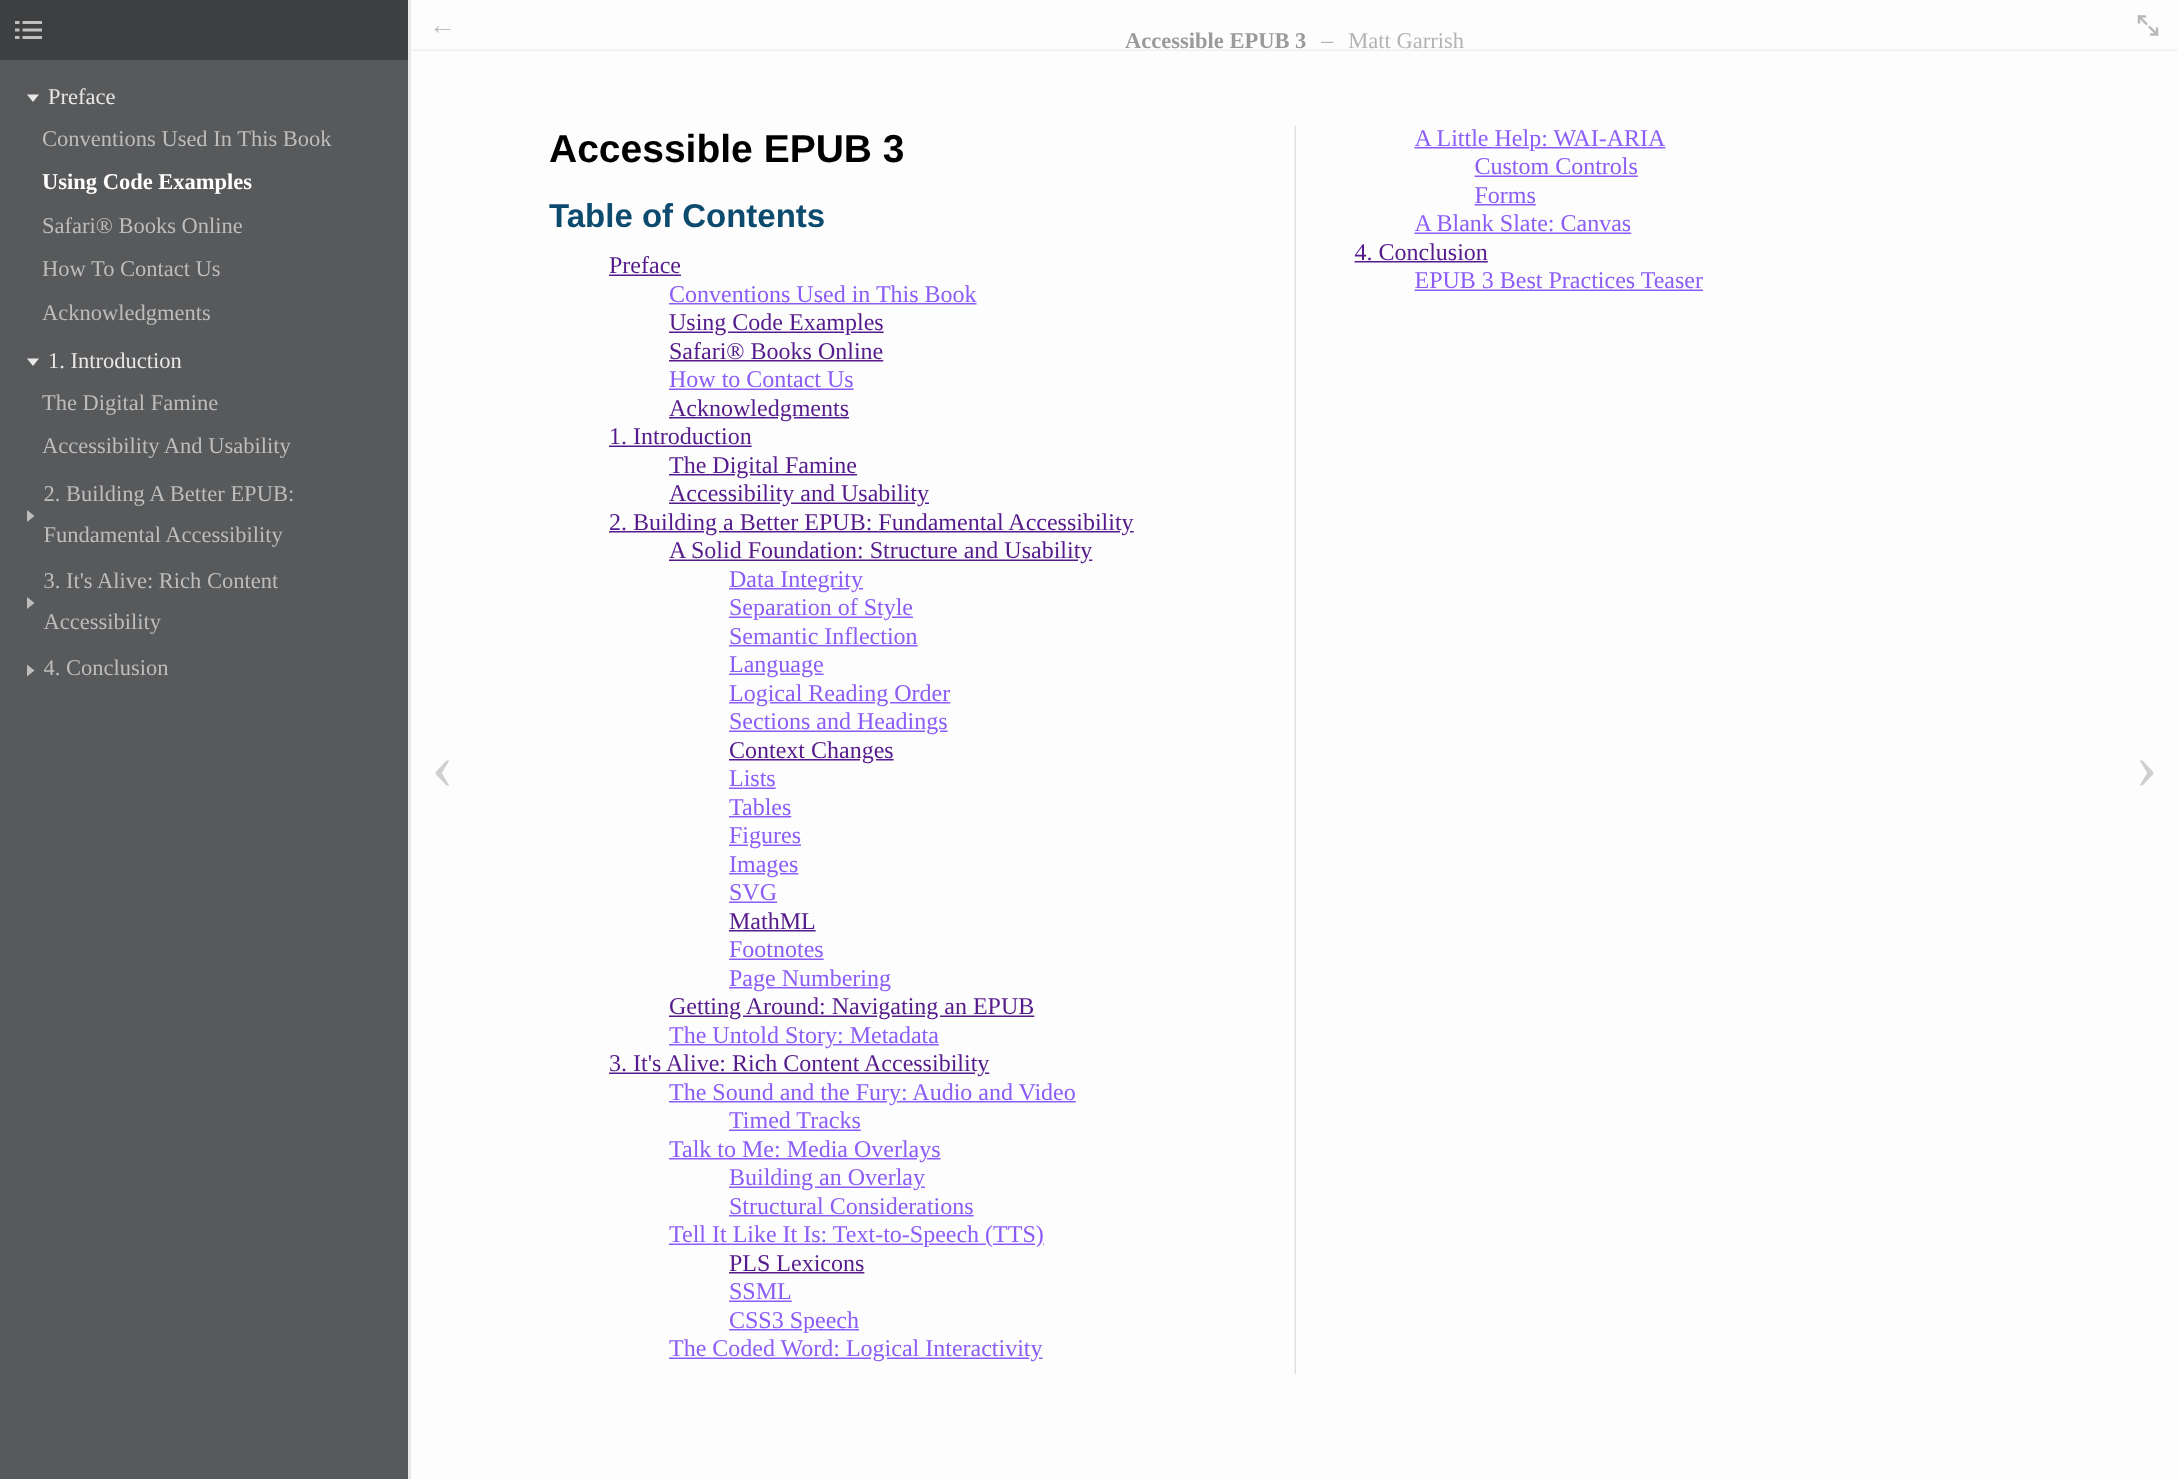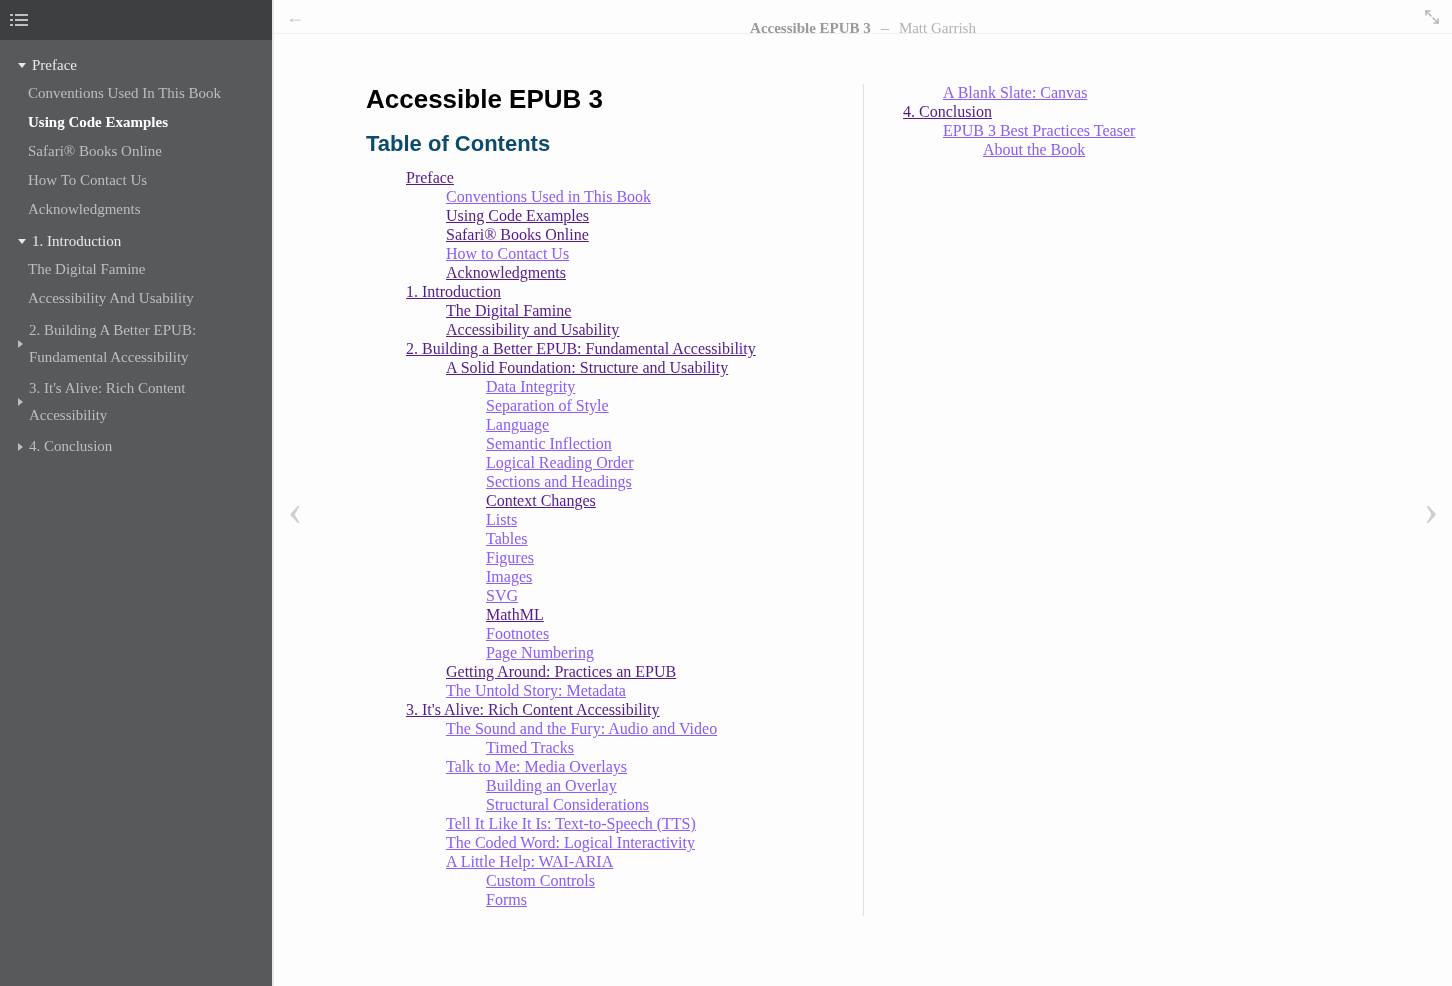--- a/index.html
+++ b/index.html
@@ -241,55 +241,57 @@
               <li><a href="#" class="visited">Acknowledgments</a></li>
             </ul></li>
           <li><a href="#" class="visited">1. Introduction</a><ul>
               <li><a href="#" class="visited">The Digital Famine</a></li>
               <li><a href="#" class="visited">Accessibility and Usability</a></li>
             </ul></li>
           <li><a href="#" class="visited">2. Building a Better EPUB: Fundamental Accessibility</a><ul>
               <li><a href="#" class="visited">A Solid Foundation: Structure and Usability</a><ul>
                   <li><a href="#">Data Integrity</a></li>
                   <li><a href="#">Separation of Style</a></li>
+                  <li><a href="#">Semantic Inflection</a></li>
                   <li><a href="#">Language</a></li>
-                  <li><a href="#">Semantic Inflection</a></li>
                   <li><a href="#">Logical Reading Order</a></li>
                   <li><a href="#">Sections and Headings</a></li>
                   <li><a href="#" class="visited">Context Changes</a></li>
                   <li><a href="#">Lists</a></li>
                   <li><a href="#">Tables</a></li>
                   <li><a href="#">Figures</a></li>
                   <li><a href="#">Images</a></li>
                   <li><a href="#">SVG</a></li>
                   <li><a href="#" class="visited">MathML</a></li>
                   <li><a href="#">Footnotes</a></li>
                   <li><a href="#">Page Numbering</a></li>
                 </ul></li>
-              <li><a href="#" class="visited">Getting Around: Practices an EPUB</a></li>
+              <li><a href="#" class="visited">Getting Around: Navigating an EPUB</a></li>
               <li><a href="#">The Untold Story: Metadata</a></li>
             </ul></li>
           <li><a href="#" class="visited">3. It's Alive: Rich Content Accessibility</a><ul>
               <li><a href="#">The Sound and the Fury: Audio and Video</a><ul>
                   <li><a href="#">Timed Tracks</a></li>
                 </ul></li>
               <li><a href="#">Talk to Me: Media Overlays</a><ul>
                   <li><a href="#">Building an Overlay</a></li>
                   <li><a href="#">Structural Considerations</a></li>
                 </ul></li>
-              <li><a href="#">Tell It Like It Is: Text-to-Speech (TTS)</a></li>
+              <li><a href="#">Tell It Like It Is: Text-to-Speech (TTS)</a><ul>
+                  <li><a href="#" class="visited">PLS Lexicons</a></li>
+                  <li><a href="#">SSML</a></li>
+                  <li><a href="#">CSS3 Speech</a></li>
+                </ul></li>
               <li><a href="#">The Coded Word: Logical Interactivity</a></li>
               <li><a href="#">A Little Help: WAI-ARIA</a><ul>
                   <li><a href="#">Custom Controls</a></li>
                   <li><a href="#">Forms</a></li>
                 </ul></li>
               <li><a href="#">A Blank Slate: Canvas</a></li>
             </ul></li>
           <li><a href="#" class="visited">4. Conclusion</a><ul>
-              <li><a href="#">EPUB 3 Best Practices Teaser</a><ul>
-                  <li><a href="#">About the Book</a></li>
-                </ul></li>
+              <li><a href="#">EPUB 3 Best Practices Teaser</a></li>
             </ul></li>
         </ul>
     </div>
     <div class="nav-arrow">›</div>
   </div>
 </main>
 
 </body></html>

